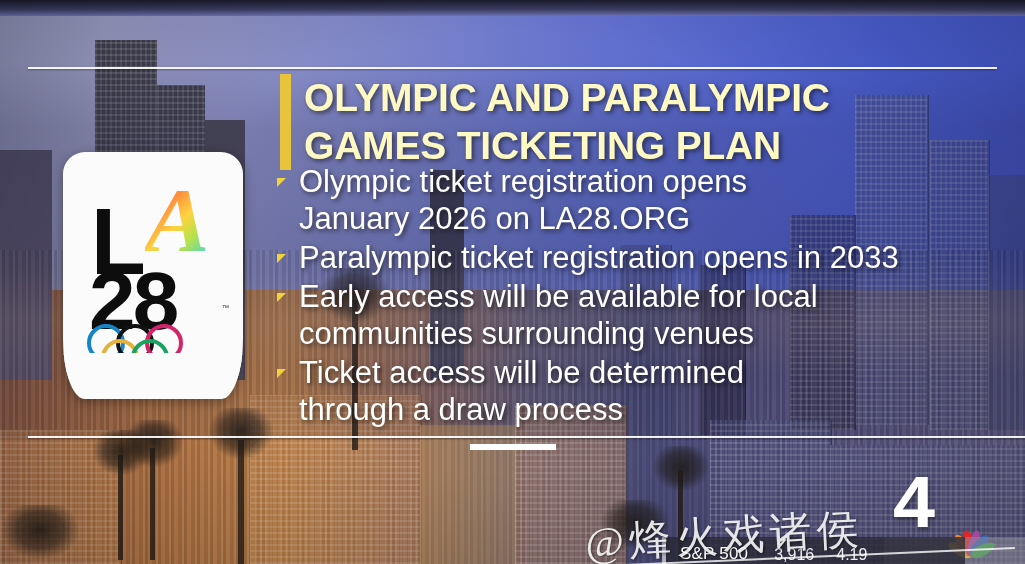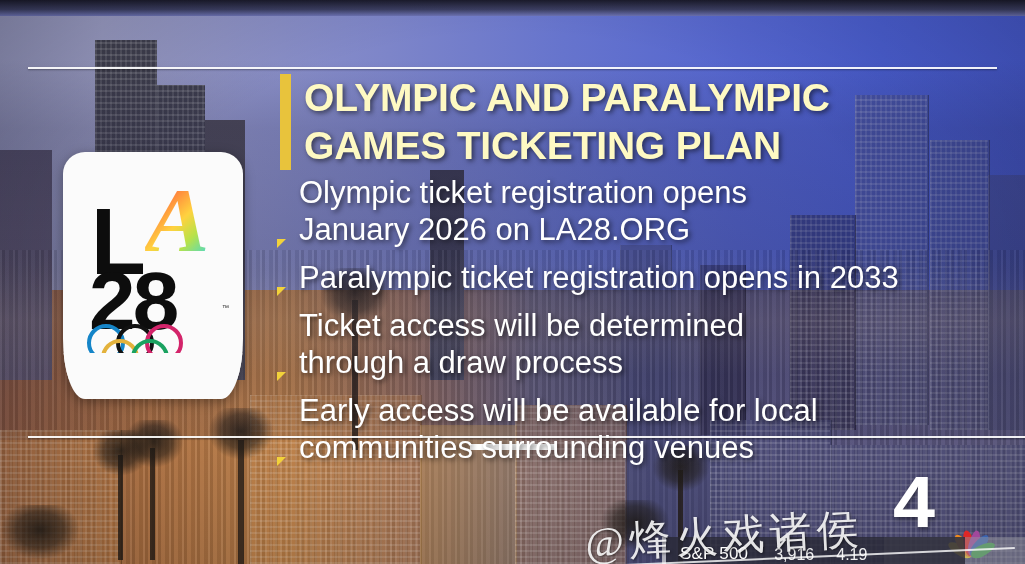--- a/index.html
+++ b/index.html
@@ -168,23 +168,22 @@
   }
 
   
   .bullets {
     position: absolute;
     left: 277px; top: 163px;
     width: 700px;
   }
   .bullet {
     display: flex;
-    align-items: flex-end;
+    align-items: flex-start;
     margin-bottom: 2px;
-    margin-top: 11px;
   }
   .bullet-mark {
     flex: 0 0 auto;
     width: 0; height: 0;
     border-left: 9px solid #f2d23a;
     border-bottom: 9px solid transparent;
     margin-top: 15px;
     margin-right: 13px;
   }
   .bullet-text {
@@ -444,27 +443,27 @@
       <span class="bullet-mark"></span>
       <span class="bullet-text">Olympic ticket registration opens
 January 2026 on LA28.ORG</span>
     </div>
     <div class="bullet">
       <span class="bullet-mark"></span>
       <span class="bullet-text">Paralympic ticket registration opens in 2033</span>
     </div>
     <div class="bullet">
       <span class="bullet-mark"></span>
-      <span class="bullet-text">Ticket access will be determined
-through a draw process</span>
+      <span class="bullet-text">Early access will be available for local
+communities surrounding venues</span>
     </div>
     <div class="bullet">
       <span class="bullet-mark"></span>
-      <span class="bullet-text">Early access will be available for local
-communities surrounding venues</span>
+      <span class="bullet-text">Ticket access will be determined
+through a draw process</span>
     </div>
   </div>
 
   <div class="logo-badge">
     <span class="logo-A">A</span>
     <span class="logo-L">L</span>
     <span class="logo-28">28</span>
     <span class="logo-tm">™</span>
     <div class="rings">
       <span class="ring r1"></span>

